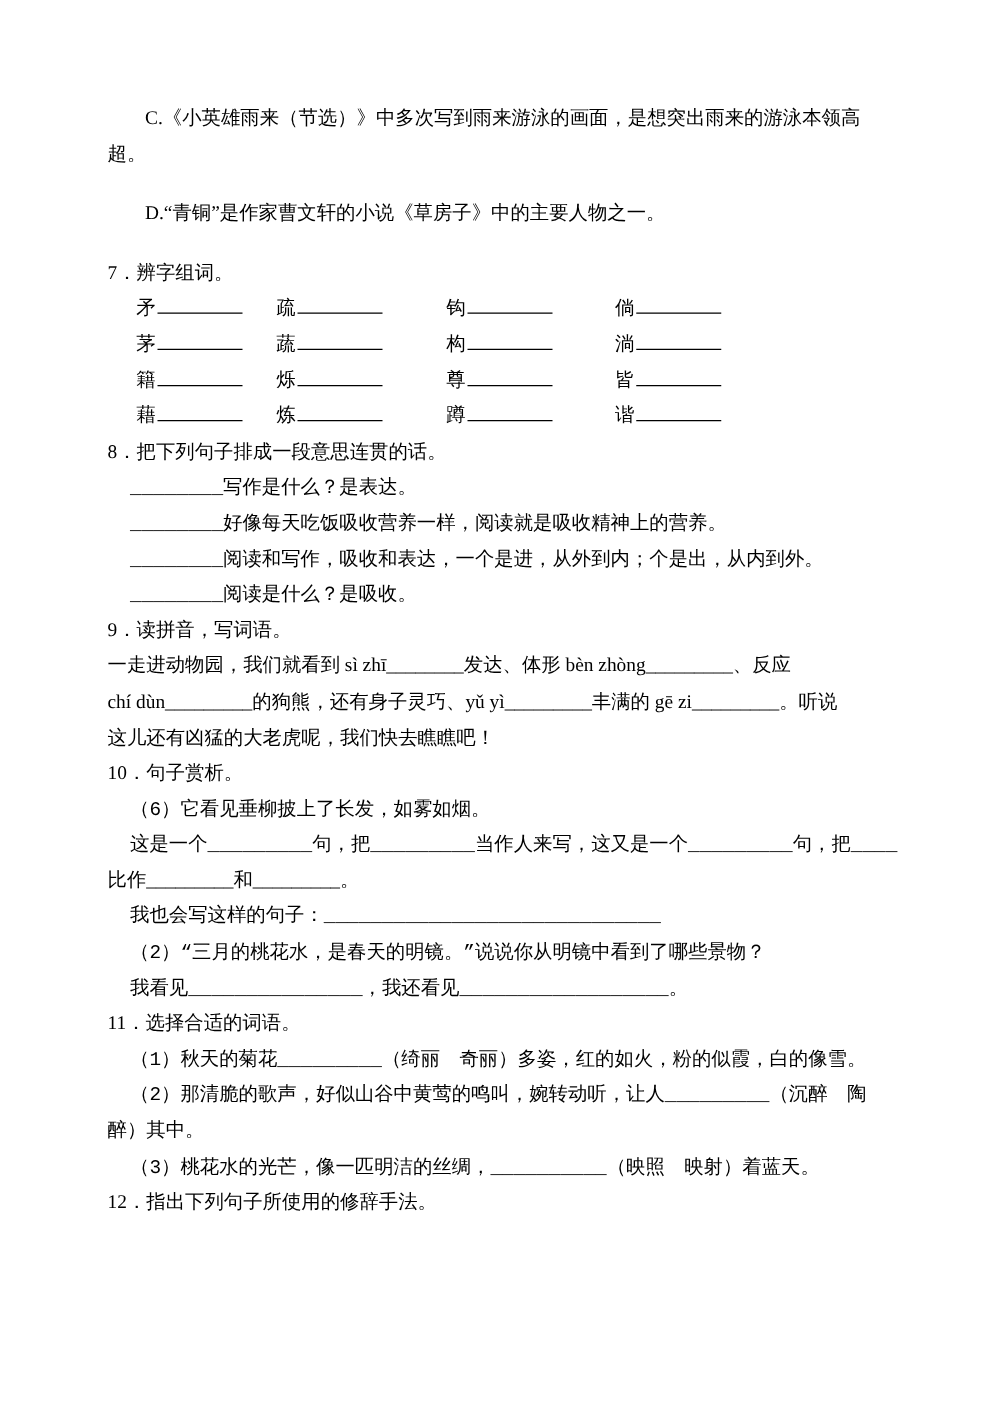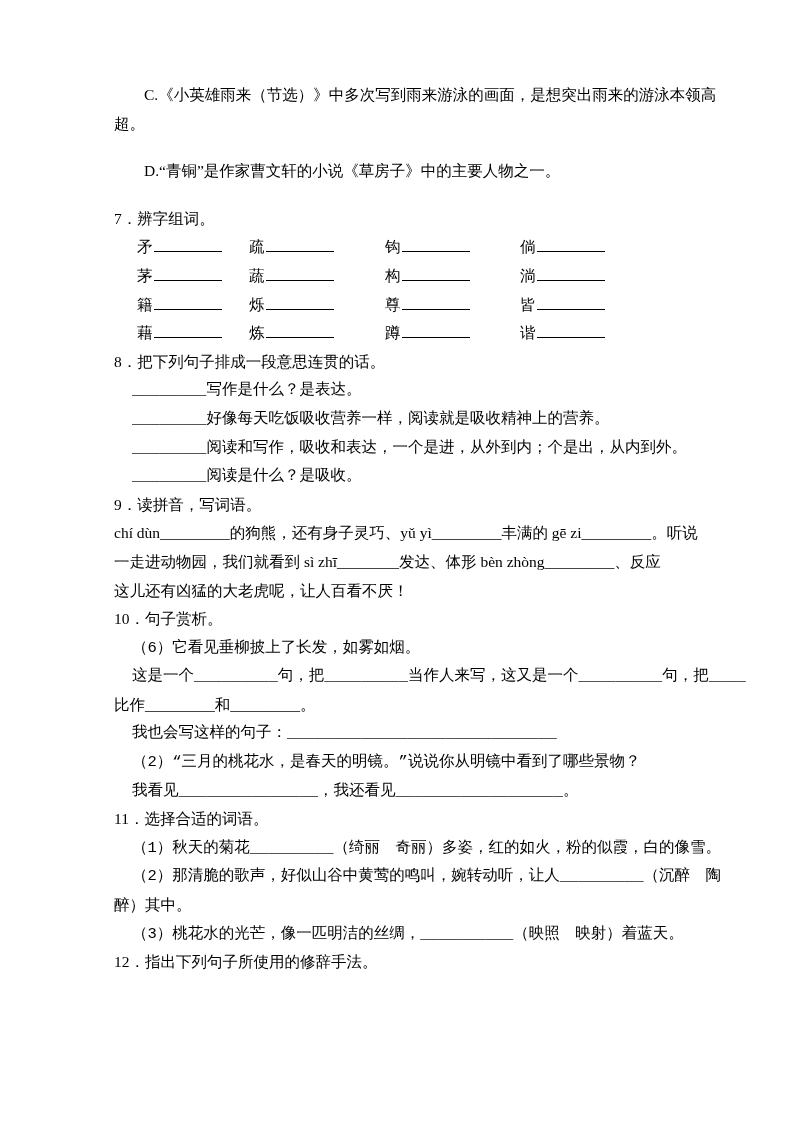--- a/index.html
+++ b/index.html
@@ -2,21 +2,21 @@
 <html><head>
 <meta charset="utf-8">
 <style>
   html, body { margin: 0; padding: 0; background: #ffffff; }
   .page {
     position: relative;
     width: 793px;
     height: 1122px;
     background: #ffffff;
     box-sizing: border-box;
-    padding: 81px 108px 0 114px;
+    padding: 81px 108px 0 86px;
     font-family: "Liberation Serif", "DejaVu Serif", serif;
     font-size: 15.5px;
     color: #000000;
     overflow: hidden;
   }
   .line {
     line-height: 28.6px;
     white-space: nowrap;
   }
   .ind1 { padding-left: 18px; font-family: Liberation Mono, monospace; }
@@ -77,23 +77,23 @@
     <span class="cell"><span>谐</span><span class="blank"></span></span>
   </div>
 
   <div class="line">8．把下列句子排成一段意思连贯的话。</div>
   <div class="line ind1">________写作是什么？是表达。</div>
   <div class="line ind1">________好像每天吃饭吸收营养一样，阅读就是吸收精神上的营养。</div>
   <div class="line ind1">________阅读和写作，吸收和表达，一个是进，从外到内；个是出，从内到外。</div>
   <div class="line ind1">________阅读是什么？是吸收。</div>
 
   <div class="line">9．读拼音，写词语。</div>
+  <div class="line">一走进动物园，我们就看到 sì zhī________发达、体形 bèn zhòng_________、反应</div>
   <div class="line">chí dùn_________的狗熊，还有身子灵巧、yǔ yì_________丰满的 gē zi_________。听说</div>
-  <div class="line">一走进动物园，我们就看到 sì zhī________发达、体形 bèn zhòng_________、反应</div>
-  <div class="line">这儿还有凶猛的大老虎呢，让人百看不厌！</div>
+  <div class="line">这儿还有凶猛的大老虎呢，我们快去瞧瞧吧！</div>
 
   <div class="line">10．句子赏析。</div>
   <div class="line ind1">（6）它看见垂柳披上了长发，如雾如烟。</div>
   <div class="line ind1">这是一个_________句，把_________当作人来写，这又是一个_________句，把____</div>
   <div class="line">比作_________和_________。</div>
   <div class="line ind1">我也会写这样的句子：_____________________________</div>
   <div class="line ind1">（2）“三月的桃花水，是春天的明镜。”说说你从明镜中看到了哪些景物？</div>
   <div class="line ind1">我看见_______________，我还看见__________________。</div>
 
   <div class="line">11．选择合适的词语。</div>

